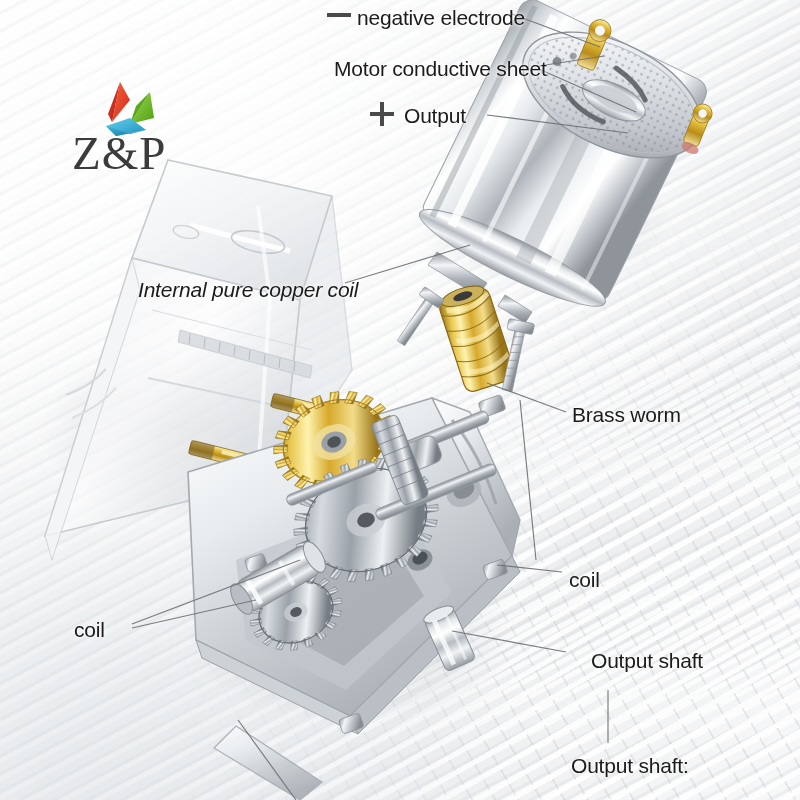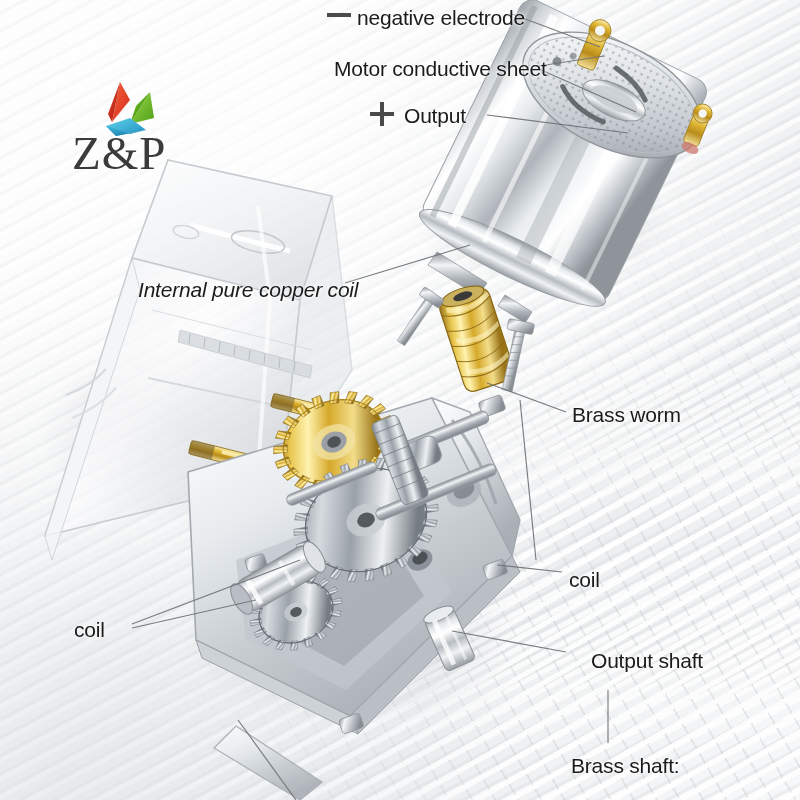--- a/index.html
+++ b/index.html
@@ -554,20 +554,20 @@
 
   <div class="label" style="left:569px;top:567px;">
     <span class="lbl-text">coil</span>
   </div>
 
   <div class="label" style="left:571px;top:648px;margin-left:20px;">
     <span class="lbl-text">Output shaft</span>
   </div>
 
   <div class="label" style="left:571px;top:753px;">
-    <span class="lbl-text">Brass shaft:</span>
+    <span class="lbl-text">Output shaft:</span>
   </div>
 
   <div class="label" style="left:74px;top:617px;">
     <span class="lbl-text">coil</span>
   </div>
 
 </div>
 
 </body></html>

